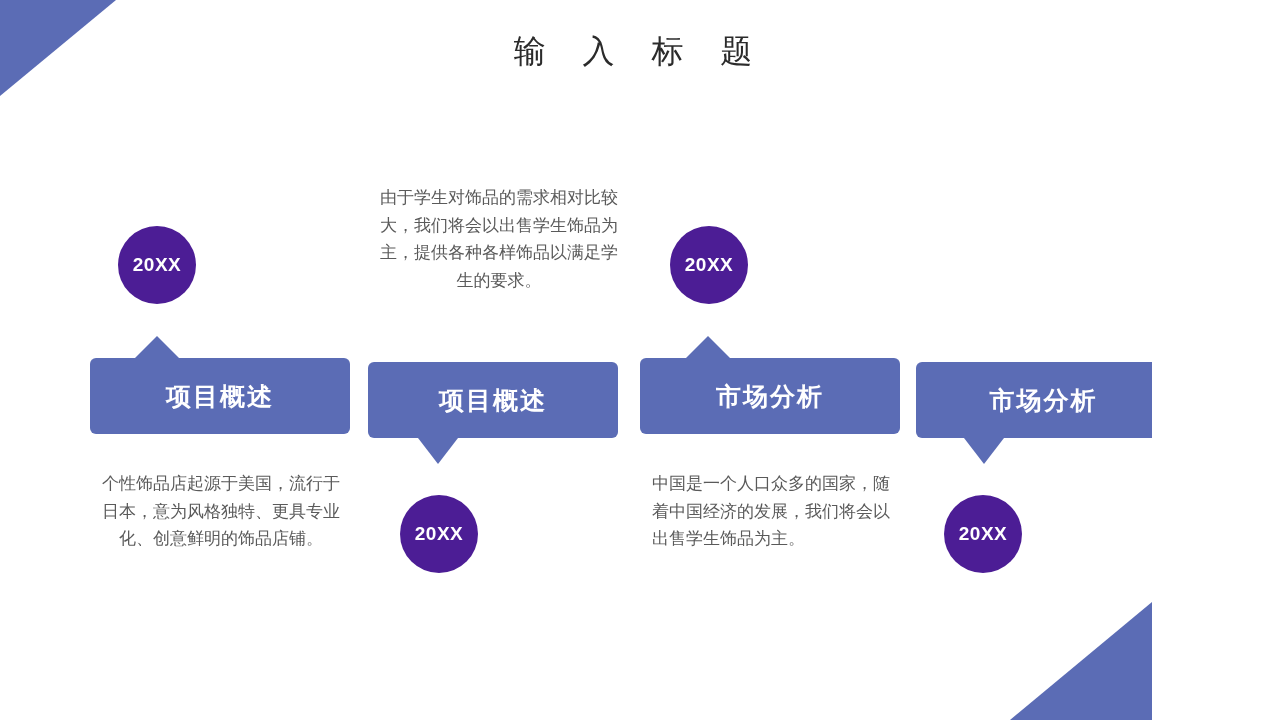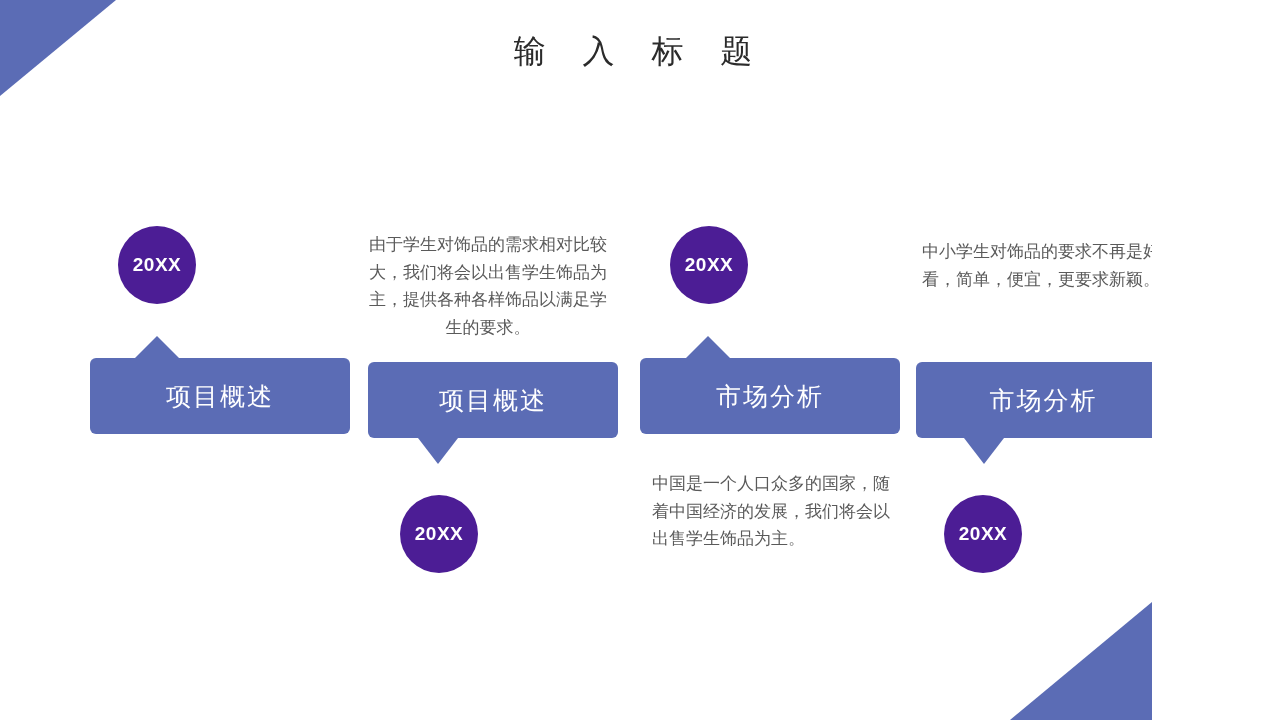--- a/index.html
+++ b/index.html
@@ -80,21 +80,21 @@
     letter-spacing: 0.5px;
   }
 
   
   .banner {
     position: relative;
     background: #5b6cb5;
     border-radius: 6px;
     color: #ffffff;
     font-size: 25px;
-    font-weight: normal;
+    font-weight: bold;
     letter-spacing: 2px;
     display: flex;
     align-items: center;
     justify-content: center;
     height: 76px;
     box-sizing: border-box;
   }
   .banner .tail-up,
   .banner .tail-down {
     position: absolute;
@@ -121,21 +121,21 @@
     font-family: "Liberation Sans", sans-serif;
   }
 
   
   .c1-circle { position: absolute; left: 28px; top: 76px; }
   .c1-banner { position: absolute; left: 0px; top: 208px; width: 260px; }
   .c1-banner .tail-up { left: 45px; }
   .c1-text { position: absolute; left: 6px; top: 320px; width: 250px; text-align: center; }
 
   
-  .c2-text { position: absolute; left: 0px; top: 34px; width: 240px; text-align: center; margin-top: 47px; }
+  .c2-text { position: absolute; left: 11px; top: 34px; width: 240px; text-align: center; }
   .c2-banner { position: absolute; left: 0px; top: 212px; width: 250px; }
   .c2-banner .tail-down { left: 50px; }
   .c2-circle { position: absolute; left: 32px; top: 345px; }
 
   
   .c3-circle { position: absolute; left: 30px; top: 76px; }
   .c3-banner { position: absolute; left: 0px; top: 208px; width: 260px; }
   .c3-banner .tail-up { left: 46px; }
   .c3-text { position: absolute; left: 12px; top: 320px; width: 240px; text-align: left; }
 
@@ -154,20 +154,21 @@
   <div class="corner-br"></div>
 
   <div class="title">输 入 标 题</div>
 
   <div class="col col-1">
     <div class="circle c1-circle">20XX</div>
     <div class="banner c1-banner">
       <span class="tail-up"></span>
       <span>项目概述</span>
     </div>
+    <div class="para c1-text">个性饰品店起源于美国，流行于日本，意为风格独特、更具专业化、创意鲜明的饰品店铺。</div>
   </div>
 
   <div class="col col-2">
     <div class="para c2-text">由于学生对饰品的需求相对比较大，我们将会以出售学生饰品为主，提供各种各样饰品以满足学生的要求。</div>
     <div class="banner c2-banner">
       <span class="tail-down"></span>
       <span>项目概述</span>
     </div>
     <div class="circle c2-circle">20XX</div>
   </div>
@@ -175,21 +176,20 @@
   <div class="col col-3">
     <div class="circle c3-circle">20XX</div>
     <div class="banner c3-banner">
       <span class="tail-up"></span>
       <span>市场分析</span>
     </div>
     <div class="para c3-text">中国是一个人口众多的国家，随着中国经济的发展，我们将会以出售学生饰品为主。</div>
   </div>
 
   <div class="col col-4">
-    <div class="para c4-text">中小学生对饰品的要求不再是好看，简单，便宜，更要求新颖。</div>
     <div class="banner c4-banner">
       <span class="tail-down"></span>
       <span>市场分析</span>
     </div>
     <div class="circle c4-circle">20XX</div>
   </div>
 
 </div>
 
 </body></html>

